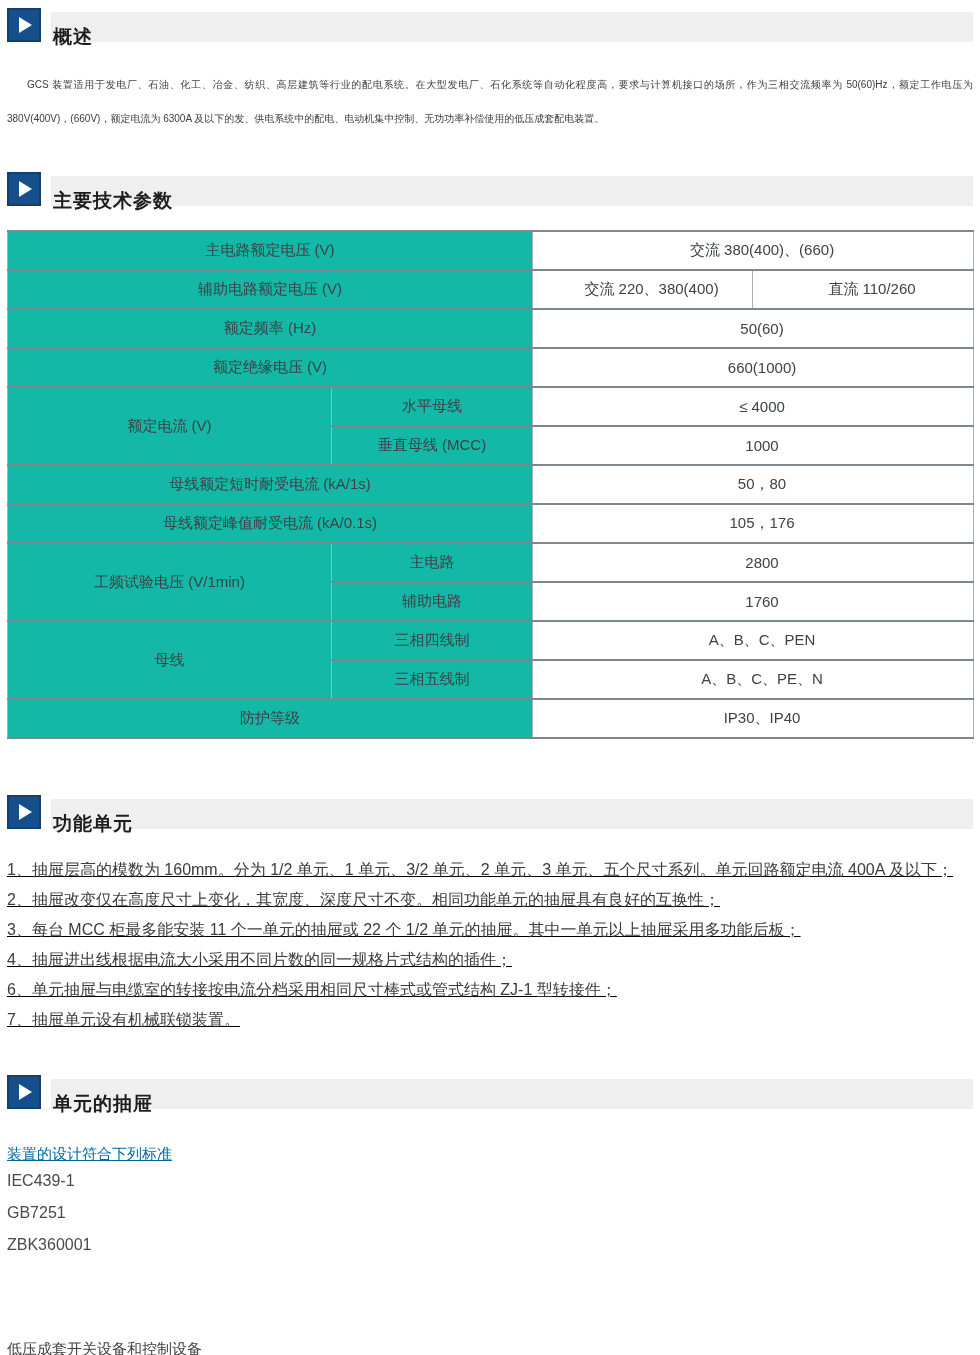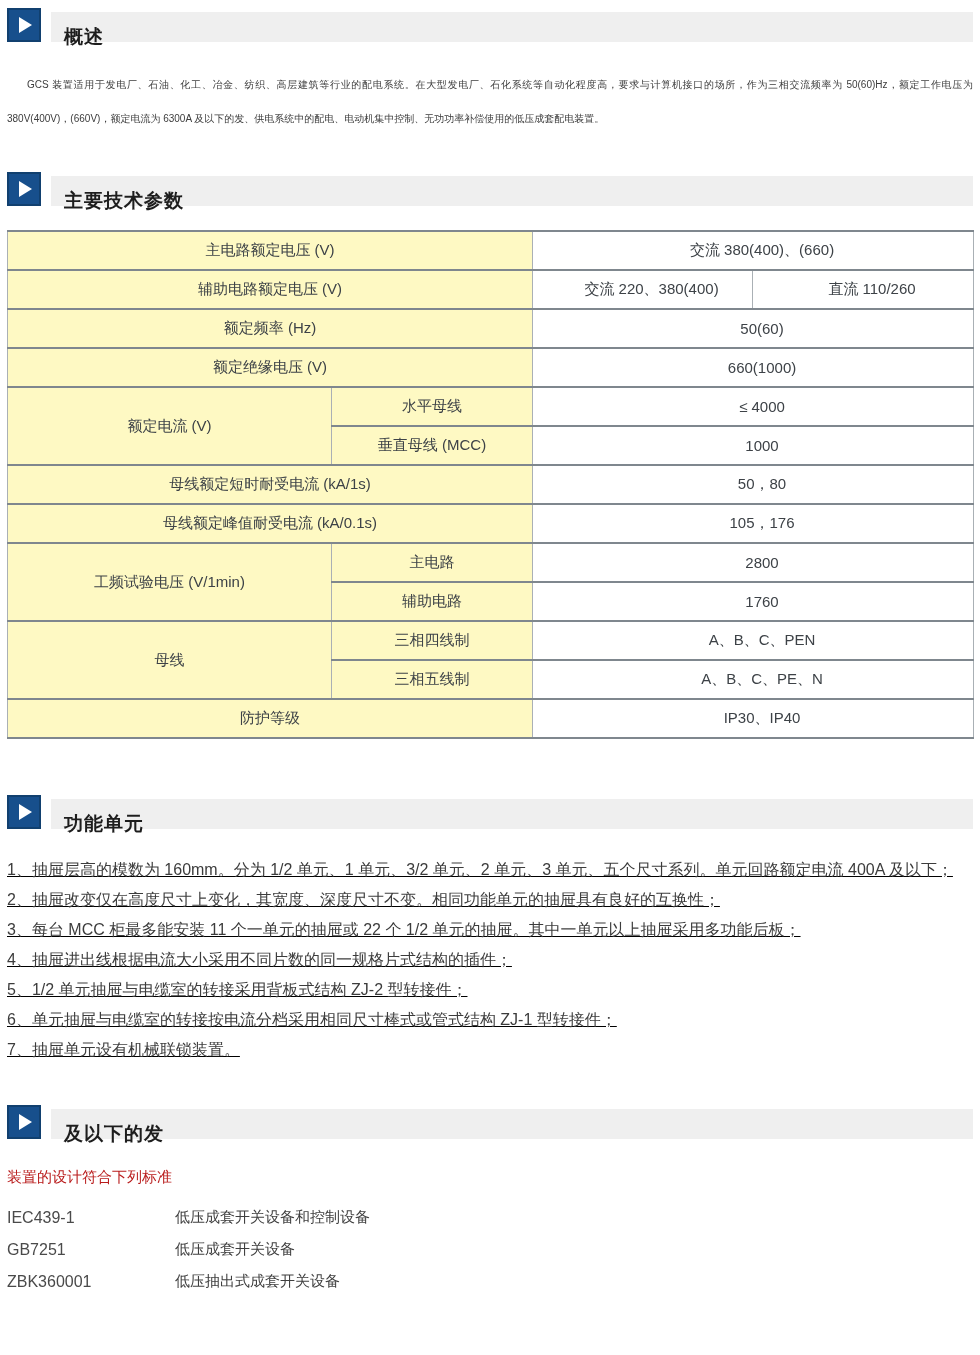--- a/index.html
+++ b/index.html
@@ -23,21 +23,21 @@
     border-left: 13px solid #ffffff;
     border-top: 8px solid transparent;
     border-bottom: 8px solid transparent;
   }
   .header-bar {
     flex: 1; height: 30px; margin-left: 10px;
     background: #efefef; display: flex; align-items: center;
   }
   .header-title {
     font-size: 19px; font-weight: 600; color: #1d1d1d;
-    padding-left: 13px; letter-spacing: 1px; margin-top: 20px;
+    padding-left: 2px; letter-spacing: 1px; margin-top: 20px;
   }
 
   
   .overview-text {
     margin-top: 26px;
     font-size: 10px; line-height: 34px; color: #3c3c3c;
     text-indent: 2em; text-align: justify;
   }
 
   
@@ -45,38 +45,38 @@
     border-collapse: collapse; table-layout: fixed;
     width: 966px; margin-top: 24px;
   }
   .params td {
     border-top: 2px solid #7f878e; border-bottom: 2px solid #7f878e;
     border-left: 1px solid #aab0b5; border-right: 1px solid #aab0b5;
     height: 39px; padding: 0 6px;
     text-align: center; vertical-align: middle;
     font-size: 15px; color: #3d4247;
   }
-  .params td.lbl { background: #fef9c3; }
+  .params td.lbl { background: #14b8a6; }
   .params td.val { background: #ffffff; padding-left: 24px; }
 
   .sec2 { margin-top: 36px; }
   .sec3 { margin-top: 56px; }
   .sec4 { margin-top: 40px; }
 
   
   .feature-list { margin-top: 26px; text-decoration: underline; }
   .feature-item {
     font-size: 16px; line-height: 30px; color: #3c3c3c;
     text-align: justify;
   }
 
   
-  .standards-intro { margin-top: 26px; font-size: 15px; line-height: 24px; color: #b91c1c; }
+  .standards-intro { margin-top: 33px; font-size: 15px; line-height: 24px; color: #0369a1; text-decoration: underline; }
   .standards { margin-top: 6px; }
-  .standard-row { display: flex; align-items: flex-end; height: 32px; }
+  .standard-row { display: flex; align-items: flex-start; height: 32px; flex-direction: column; }
   .std-code { flex: 0 0 168px; font-size: 16px; color: #4a4a4a; }
   .std-name { font-size: 15px; color: #3f3f3f; }
 </style>
 </head>
 <body>
 
 <div class="page">
 
   <div class="section-header">
     <div class="arrow-box">
@@ -172,31 +172,30 @@
     <div class="header-bar">
       <span class="header-title">功能单元</span>
     </div>
   </div>
 
   <div class="feature-list">
     <div class="feature-item">1、抽屉层高的模数为 160mm。分为 1/2 单元、1 单元、3/2 单元、2 单元、3 单元、五个尺寸系列。单元回路额定电流 400A 及以下；</div>
     <div class="feature-item">2、抽屉改变仅在高度尺寸上变化，其宽度、深度尺寸不变。相同功能单元的抽屉具有良好的互换性；</div>
     <div class="feature-item">3、每台 MCC 柜最多能安装 11 个一单元的抽屉或 22 个 1/2 单元的抽屉。其中一单元以上抽屉采用多功能后板；</div>
     <div class="feature-item">4、抽屉进出线根据电流大小采用不同片数的同一规格片式结构的插件；</div>
-    <div class="feature-item">5、1/2 单元抽屉与电缆室的转接采用背板式结构 ZJ-2 型转接件；</div>
     <div class="feature-item">6、单元抽屉与电缆室的转接按电流分档采用相同尺寸棒式或管式结构 ZJ-1 型转接件；</div>
     <div class="feature-item">7、抽屉单元设有机械联锁装置。</div>
   </div>
 
   <div class="section-header sec4">
     <div class="arrow-box">
       <div class="arrow-tri"></div>
     </div>
     <div class="header-bar">
-      <span class="header-title">及以下的发</span>
+      <span class="header-title">单元的抽屉</span>
     </div>
   </div>
 
   <div class="standards-intro">装置的设计符合下列标准</div>
 
   <div class="standards">
     <div class="standard-row">
       <span class="std-code">IEC439-1</span>
       <span class="std-name">低压成套开关设备和控制设备</span>
     </div>

